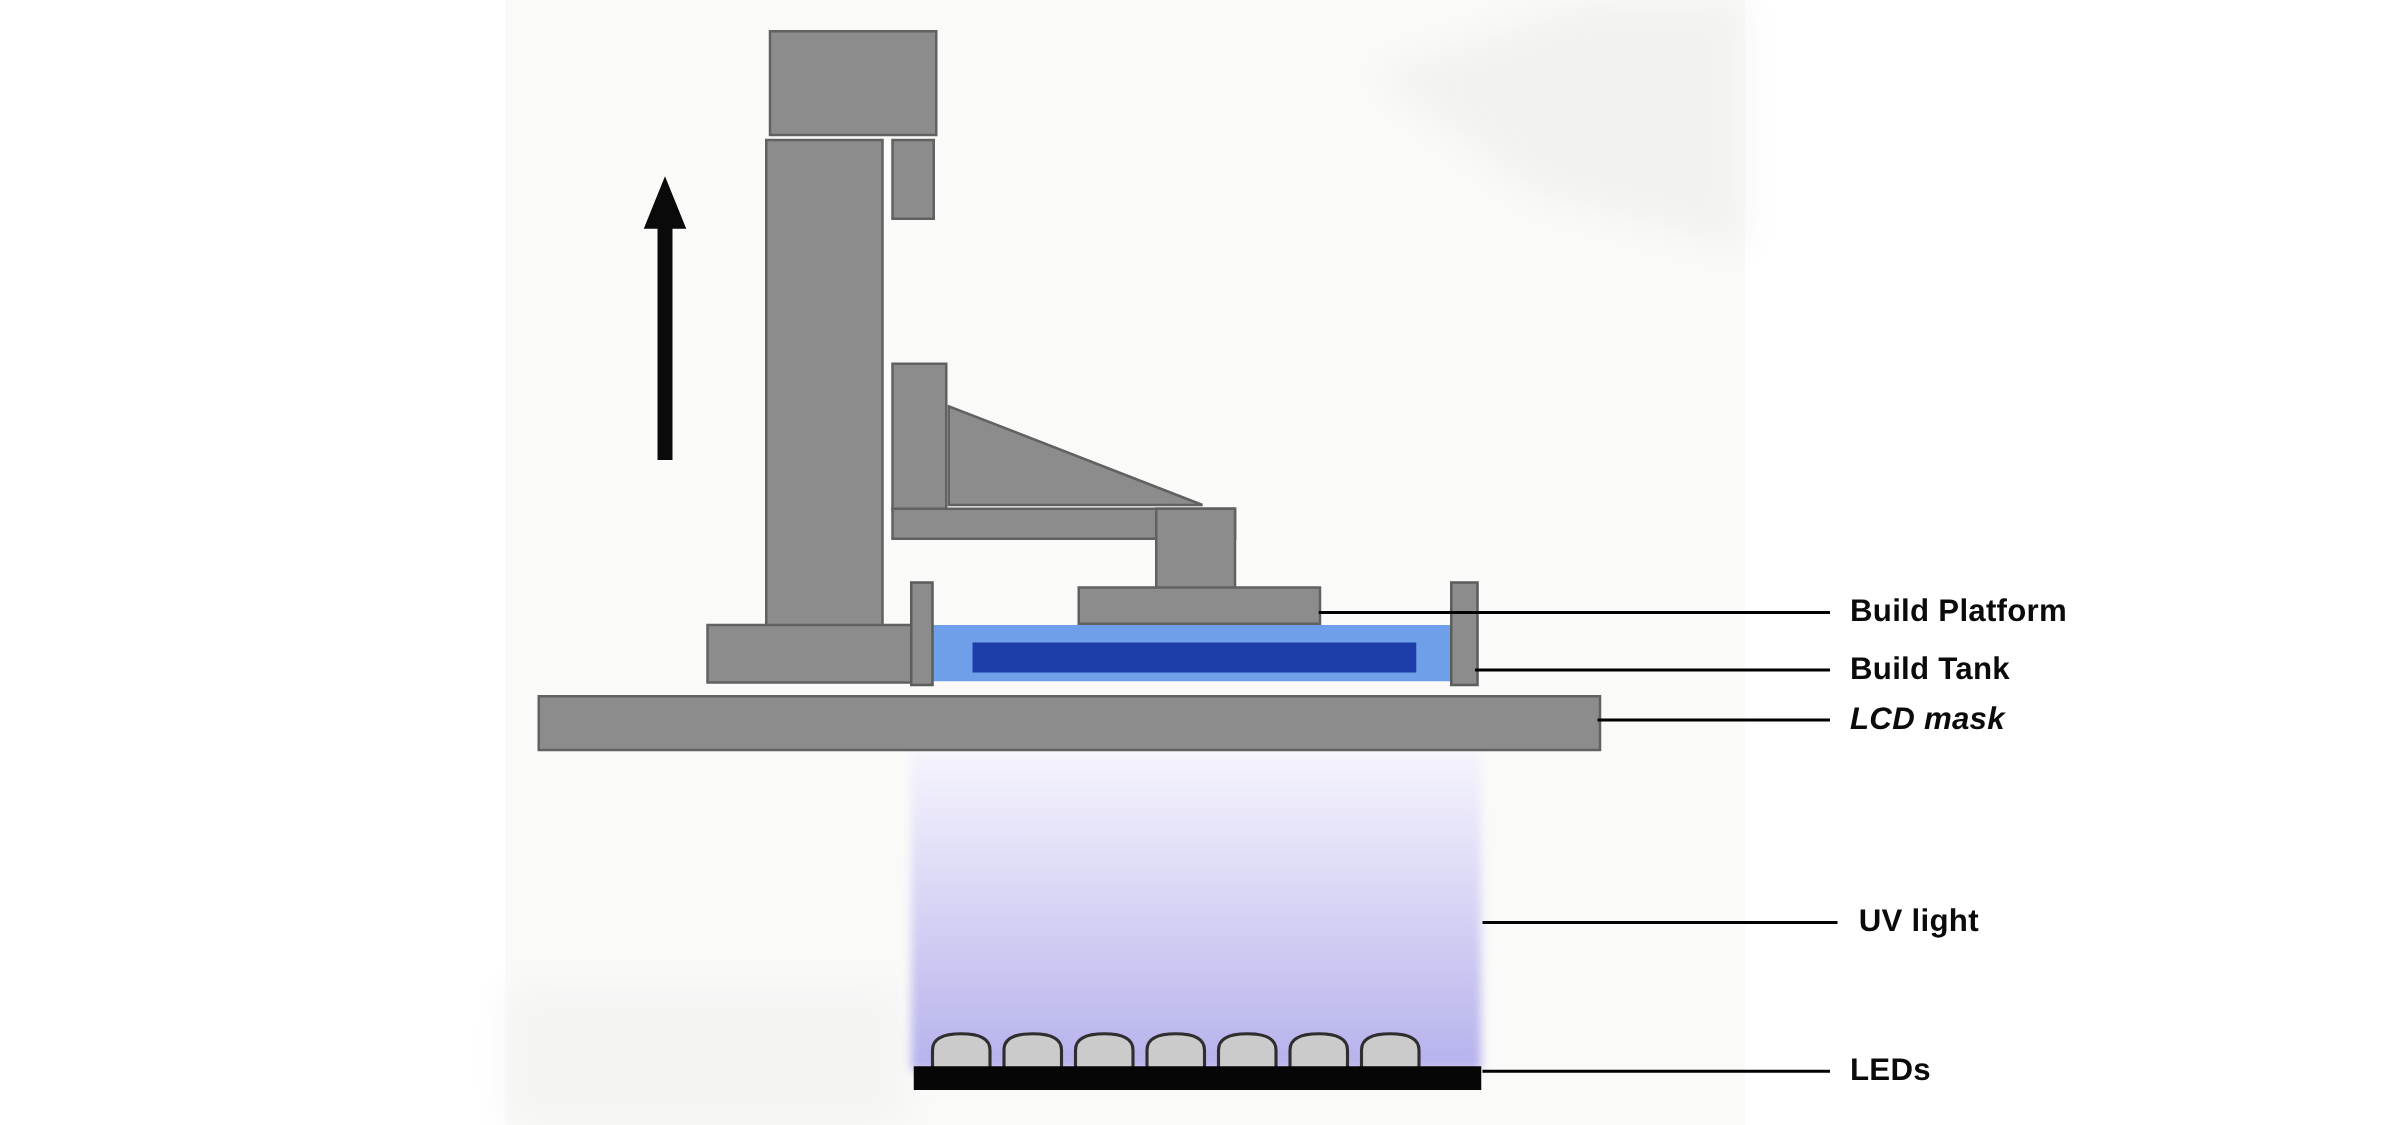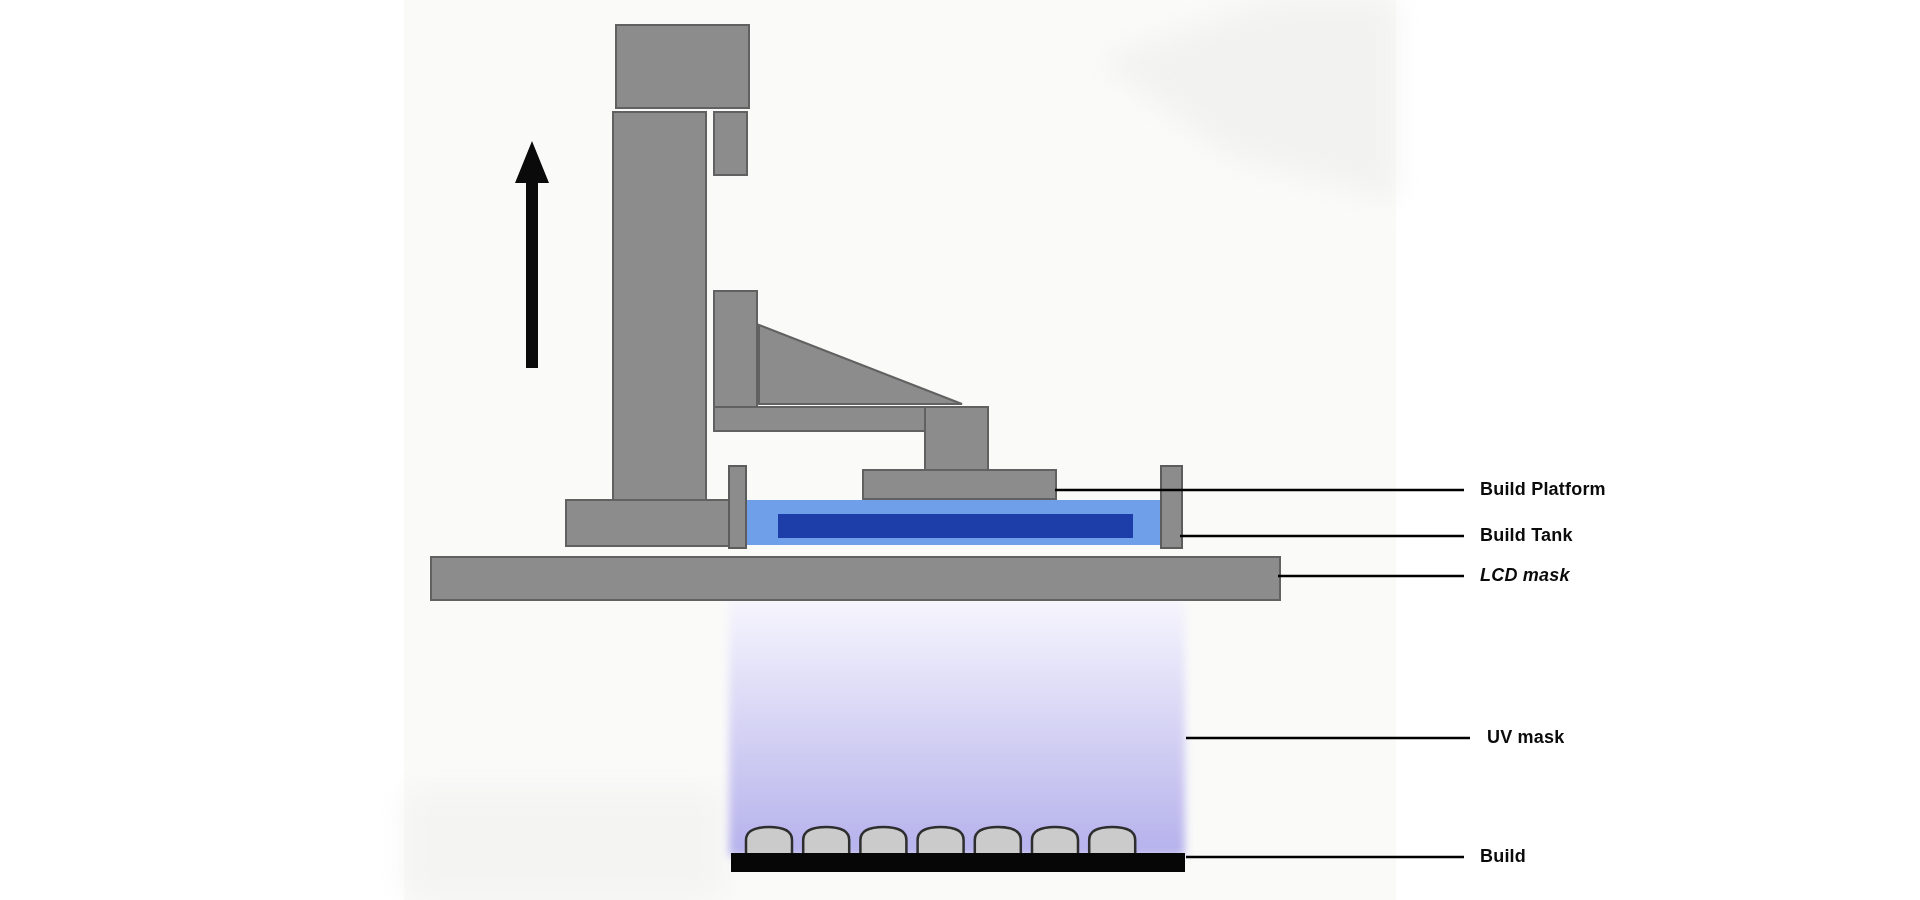--- a/index.html
+++ b/index.html
@@ -39,21 +39,21 @@
     fill: none;
   }
   .led-dome {
     stroke: #2e2e2e;
     stroke-width: 2.5;
   }
   .label {
     position: absolute;
     font-family: "Liberation Sans", sans-serif;
     font-weight: bold;
-    font-size: 18px;
+    font-size: 25px;
     color: #0b0b0b;
     transform: translateY(-52%);
     white-space: nowrap;
     letter-spacing: 0.2px;
   }
 </style>
 </head>
 <body>
 
 <div class="stage">
@@ -113,15 +113,15 @@
     <line class="callout-line" x1="1055" y1="490" x2="1464" y2="490"></line>
     <line class="callout-line" x1="1180" y1="536" x2="1464" y2="536"></line>
     <line class="callout-line" x1="1278" y1="576" x2="1464" y2="576"></line>
     <line class="callout-line" x1="1186" y1="738" x2="1470" y2="738"></line>
     <line class="callout-line" x1="1186" y1="857" x2="1464" y2="857"></line>
   </svg>
 
   <div class="label" style="left:1480px; top:490px;">Build Platform</div>
   <div class="label" style="left:1480px; top:536px;">Build Tank</div>
   <div class="label" style="left:1480px; top:576px;font-style:italic;">LCD mask</div>
-  <div class="label" style="left:1487px; top:738px;">UV mask</div>
-  <div class="label" style="left:1480px; top:857px;">Build</div>
+  <div class="label" style="left:1487px; top:738px;">UV light</div>
+  <div class="label" style="left:1480px; top:857px;">LEDs</div>
 </div>
 
 </body></html>

